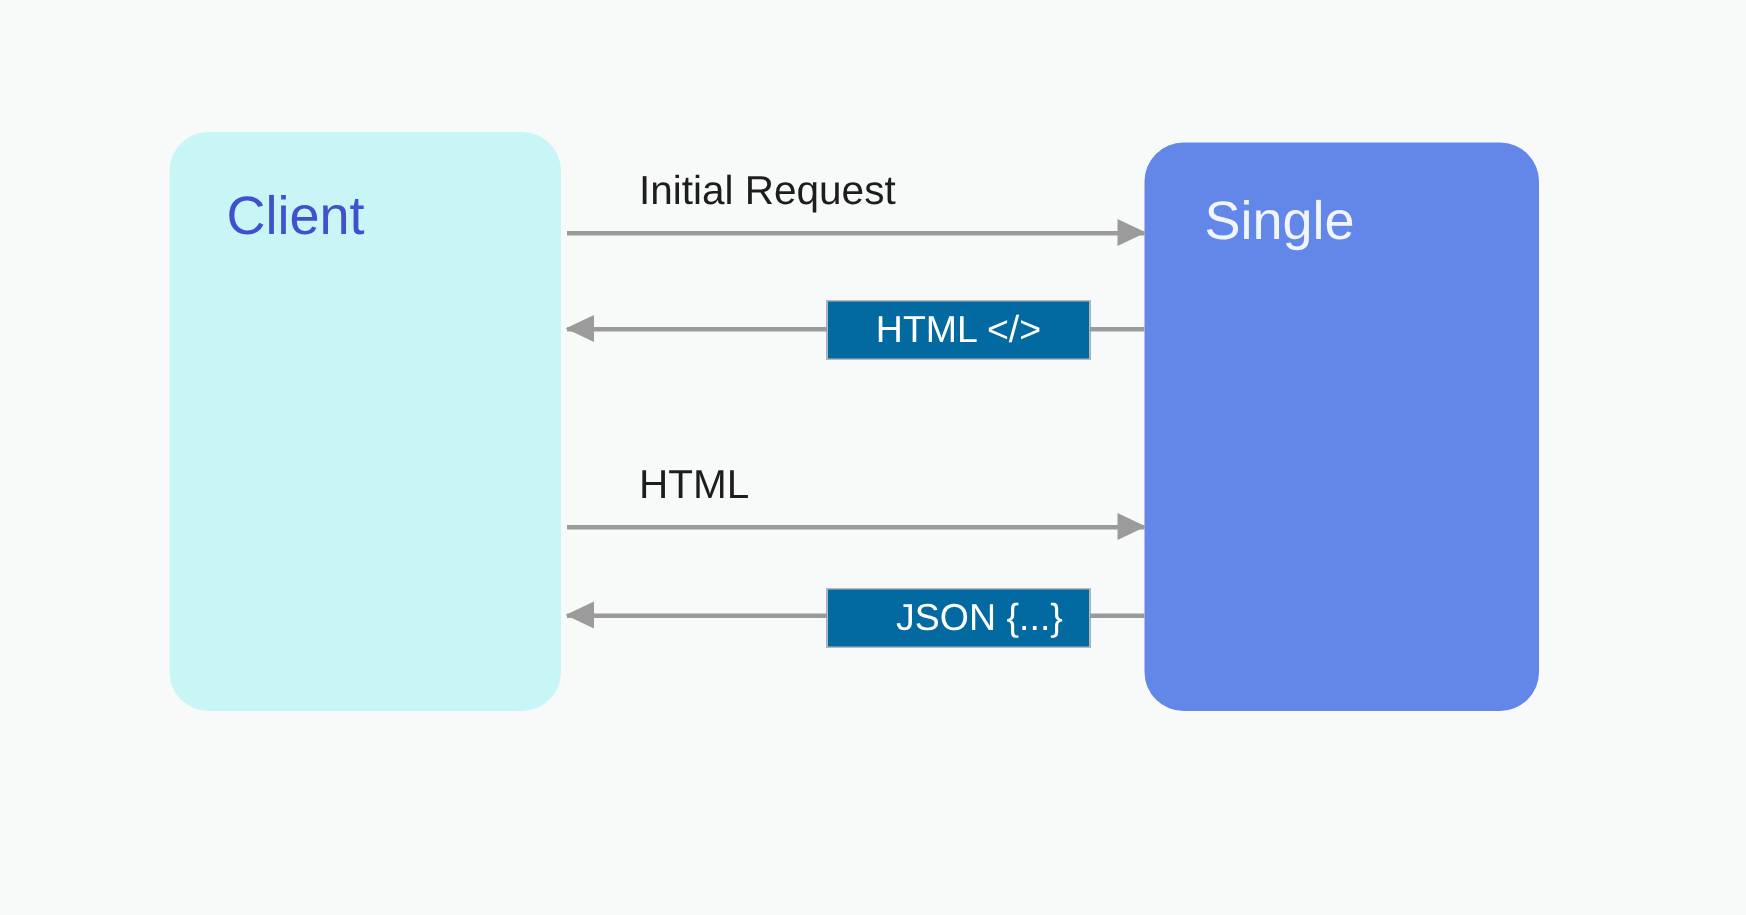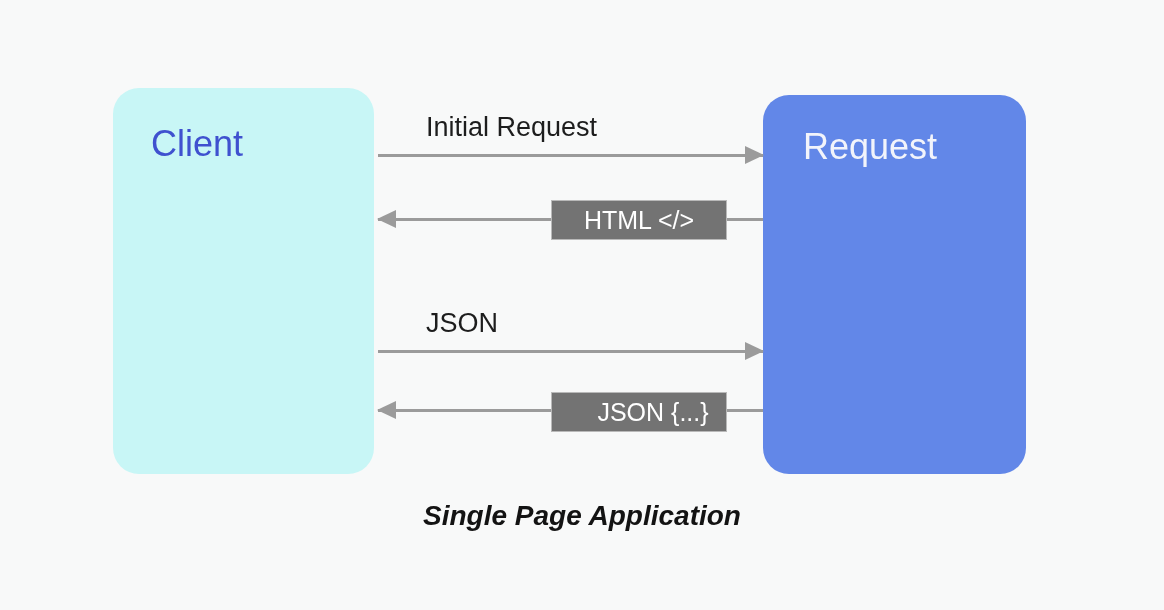--- a/index.html
+++ b/index.html
@@ -101,21 +101,21 @@
     color: #1d1d1d;
     white-space: nowrap;
     margin-left: 28px;
   }
   #label-initial-request { left: 398px; top: 114px; }
   #label-ajax            { left: 398px; top: 310px; }
 
   
   .chip-label {
     position: absolute;
-    background: #737373;
+    background: #0369a1;
     border: 1px solid #b9b9b9;
     color: #ffffff;
     font-size: 25px;
     line-height: 1;
     display: flex;
     align-items: center;
     justify-content: center;
     box-sizing: border-box;
     white-space: nowrap;
   }
@@ -139,42 +139,41 @@
 </head>
 <body>
 
 <div id="canvas">
 
   <div class="node" id="client-node">
     <div class="node-label" id="client-label">Client</div>
   </div>
 
   <div class="node" id="server-node">
-    <div class="node-label" id="server-label">Request</div>
+    <div class="node-label" id="server-label">Single</div>
   </div>
 
   <div class="line-label" id="label-initial-request">Initial Request</div>
   <div class="flow-arrow" id="arrow-initial-request">
     <div class="flow-line"></div>
     <div class="arrow-head right"></div>
   </div>
 
   <div class="flow-arrow" id="arrow-html-response">
     <div class="flow-line"></div>
     <div class="arrow-head left"></div>
   </div>
   <div class="chip-label" id="label-html-response">HTML &lt;/&gt;</div>
 
-  <div class="line-label" id="label-ajax">JSON</div>
+  <div class="line-label" id="label-ajax">HTML</div>
   <div class="flow-arrow" id="arrow-ajax">
     <div class="flow-line"></div>
     <div class="arrow-head right"></div>
   </div>
 
   <div class="flow-arrow" id="arrow-json-response">
     <div class="flow-line"></div>
     <div class="arrow-head left"></div>
   </div>
   <div class="chip-label" id="label-json-response">JSON {...}</div>
 
-  <div id="diagram-caption">Single Page Application</div>
 
 </div>
 
 </body></html>

